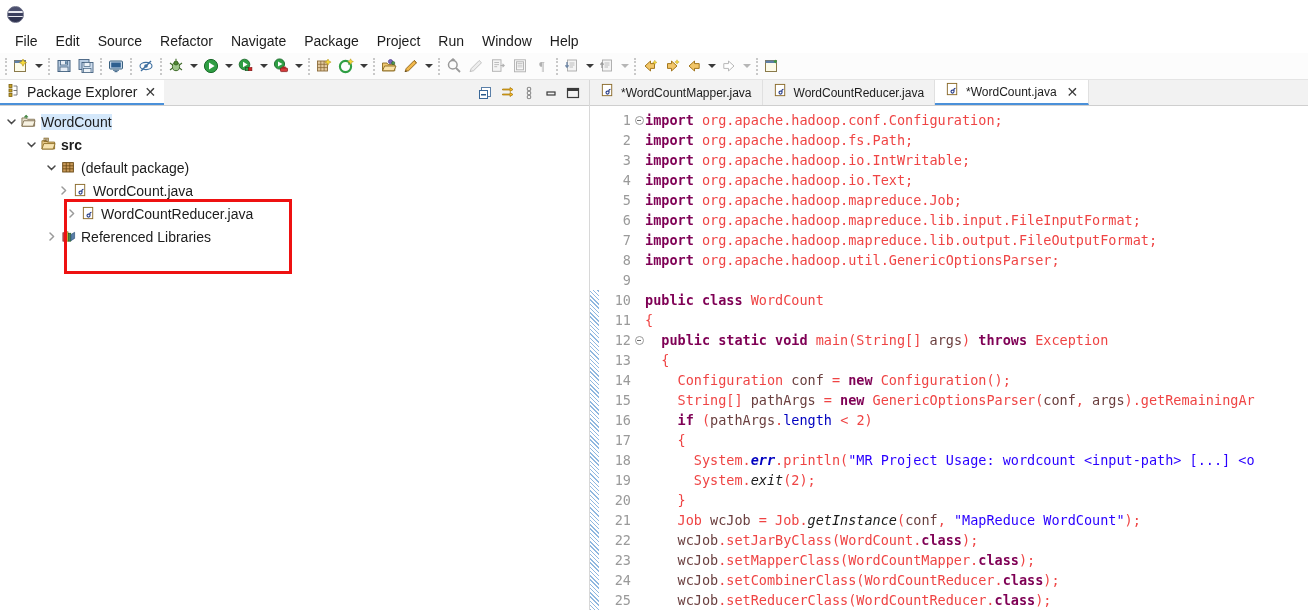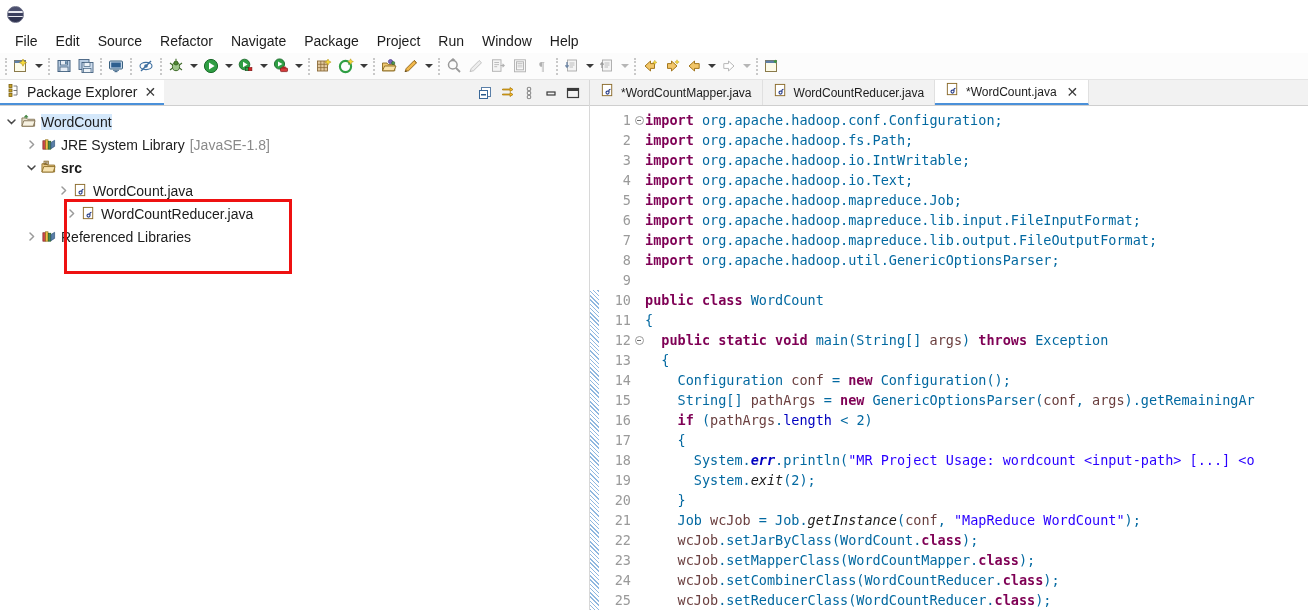--- a/index.html
+++ b/index.html
@@ -258,21 +258,21 @@
   }
   #code-lines .cl { height: 20px; }
 
   
   .k  { color: #7f0055; font-weight: bold; }   
   .s  { color: #2a00ff; }                       
   .f  { color: #0000c0; }                       
   .fi { color: #0000c0; font-style: italic; font-weight: bold; }
   .mi { color: #1c1c1c; font-style: italic; }   
   .p  { color: #6a3e3e; }                       
-  .n  { color: #0369a1; text-align: right; }                       
+  .n  { color: #ef4444; text-align: right; }                       
 
   
   .cb-stripe {
     position: absolute;
     left: 0; width: 9px;
     background:
       repeating-linear-gradient(45deg,
         #8fb8e0 0px, #8fb8e0 1px,
         #ffffff 1px, #ffffff 3px);
   }
@@ -583,53 +583,50 @@
           <span class="ticon">
             <svg width="15" height="15" viewBox="0 0 16 16">
               <path d="M1 4.2 L5.8 4.2 L7 5.6 L14.5 5.6 L14.5 13 L1 13 Z" fill="#e8e2d0" stroke="#7a6a4a" stroke-width="0.9"></path>
               <path d="M1 13 L3 7.2 L15 7.2 L13 13 Z" fill="#f7f2e2" stroke="#7a6a4a" stroke-width="0.9"></path>
               <path d="M3.5 3.5 L5.5 1.5 L7.5 3.5" fill="none" stroke="#4a8a4a" stroke-width="1.1"></path>
               <rect x="4.8" y="1.5" width="1.4" height="3.2" fill="#4a8a4a"></rect>
             </svg>
           </span>
           <span class="tlabel">WordCount</span>
         </div>
-        <div class="tnode" style="padding-left: 24px;">
-          <span class="twist">
-            <svg width="11" height="11" viewBox="0 0 11 11">
-              <path d="M4 2 L7.6 5.5 L4 9" fill="none" stroke="#9a9a9a" stroke-width="1.5" stroke-linecap="round" stroke-linejoin="round"></path>
-            </svg>
-          </span>
-          <span class="ticon">
-            <svg width="15" height="15" viewBox="0 0 16 16">
-              <rect x="2" y="4" width="2.6" height="9" fill="#cf4b4b" stroke="#7a2020" stroke-width="0.7"></rect>
-              <rect x="4.9" y="3" width="2.6" height="10" fill="#f0c04a" stroke="#8a6a10" stroke-width="0.7"></rect>
-              <rect x="7.8" y="4.5" width="2.6" height="8.5" fill="#4a8a4a" stroke="#1f5a1f" stroke-width="0.7"></rect>
-              <path d="M10.5 6 L14.5 3.5 L14.5 10 L10.5 12.5 Z" fill="#5a7fa8" stroke="#2a4f78" stroke-width="0.7"></path>
-            </svg>
-          </span>
-          <span class="tlabel">JRE System Library</span>
-          <span class="tsuffix">[JavaSE-1.8]</span>
-        </div>
         <div class="tnode" style="padding-left: 24px; font-weight: bold;">
           <span class="twist">
             <svg width="11" height="11" viewBox="0 0 11 11">
               <path d="M2 4 L5.5 7.6 L9 4" fill="none" stroke="#4a4a4a" stroke-width="1.5" stroke-linecap="round" stroke-linejoin="round"></path>
             </svg>
           </span>
           <span class="ticon">
             <svg width="15" height="15" viewBox="0 0 16 16">
               <path d="M1 4 L5.6 4 L6.8 5.4 L14.5 5.4 L14.5 12.8 L1 12.8 Z" fill="#e8c98a" stroke="#8a6a20" stroke-width="0.9"></path>
               <path d="M1 12.8 L3 7 L15 7 L13 12.8 Z" fill="#f7e3b0" stroke="#8a6a20" stroke-width="0.9"></path>
               <path d="M4 2.2 L7.2 2.2 M4 3.4 L7.2 3.4" stroke="#6a4a10" stroke-width="0.8"></path>
               <rect x="3.2" y="1.2" width="4.6" height="3.4" fill="none" stroke="#7a5a14" stroke-width="0.8"></rect>
             </svg>
           </span>
           <span class="tlabel">src</span>
         </div>
+        <div class="tnode" style="padding-left: 44px;">
+          <span class="twist">
+            <svg width="11" height="11" viewBox="0 0 11 11">
+              <path d="M2 4 L5.5 7.6 L9 4" fill="none" stroke="#4a4a4a" stroke-width="1.5" stroke-linecap="round" stroke-linejoin="round"></path>
+            </svg>
+          </span>
+          <span class="ticon">
+            <svg width="15" height="15" viewBox="0 0 16 16">
+              <rect x="1.8" y="2.8" width="11.4" height="10" fill="#c99a5a" stroke="#6a4a14" stroke-width="1"></rect>
+              <path d="M1.8 6.2 H13.2 M1.8 9.4 H13.2 M5.6 2.8 V12.8 M9.4 2.8 V12.8" stroke="#6a4a14" stroke-width="0.9"></path>
+            </svg>
+          </span>
+          <span class="tlabel">(default package)</span>
+        </div>
         <div class="tnode" style="padding-left: 56px;">
           <span class="twist">
             <svg width="11" height="11" viewBox="0 0 11 11">
               <path d="M4 2 L7.6 5.5 L4 9" fill="none" stroke="#9a9a9a" stroke-width="1.5" stroke-linecap="round" stroke-linejoin="round"></path>
             </svg>
           </span>
           <span class="ticon">
             <svg width="15" height="15" viewBox="0 0 16 16">
               <rect x="2.5" y="1.5" width="10" height="12" fill="#ffffff" stroke="#8a6a2a" stroke-width="1"></rect>
               <path d="M9.6 7.2 L9.6 10.2 a1.6 1.6 0 1 1 -1.6 -1.6 L9.6 8.6" fill="none" stroke="#2a3f8a" stroke-width="1.2"></path>
@@ -646,21 +643,21 @@
           </span>
           <span class="ticon">
             <svg width="15" height="15" viewBox="0 0 16 16">
               <rect x="2.5" y="1.5" width="10" height="12" fill="#ffffff" stroke="#8a6a2a" stroke-width="1"></rect>
               <path d="M9.6 7.2 L9.6 10.2 a1.6 1.6 0 1 1 -1.6 -1.6 L9.6 8.6" fill="none" stroke="#2a3f8a" stroke-width="1.2"></path>
               <path d="M9.6 7.2 L11.2 6.6" stroke="#2a3f8a" stroke-width="1.2"></path>
             </svg>
           </span>
           <span class="tlabel">WordCountReducer.java</span>
         </div>
-        <div class="tnode" style="padding-left: 24px;">
+        <div class="tnode" style="padding-left: 24px; margin-left: 20px;">
           <span class="twist">
             <svg width="11" height="11" viewBox="0 0 11 11">
               <path d="M4 2 L7.6 5.5 L4 9" fill="none" stroke="#9a9a9a" stroke-width="1.5" stroke-linecap="round" stroke-linejoin="round"></path>
             </svg>
           </span>
           <span class="ticon">
             <svg width="15" height="15" viewBox="0 0 16 16">
               <rect x="2" y="4" width="2.6" height="9" fill="#cf4b4b" stroke="#7a2020" stroke-width="0.7"></rect>
               <rect x="4.9" y="3" width="2.6" height="10" fill="#f0c04a" stroke="#8a6a10" stroke-width="0.7"></rect>
               <rect x="7.8" y="4.5" width="2.6" height="8.5" fill="#4a8a4a" stroke="#1f5a1f" stroke-width="0.7"></rect>

